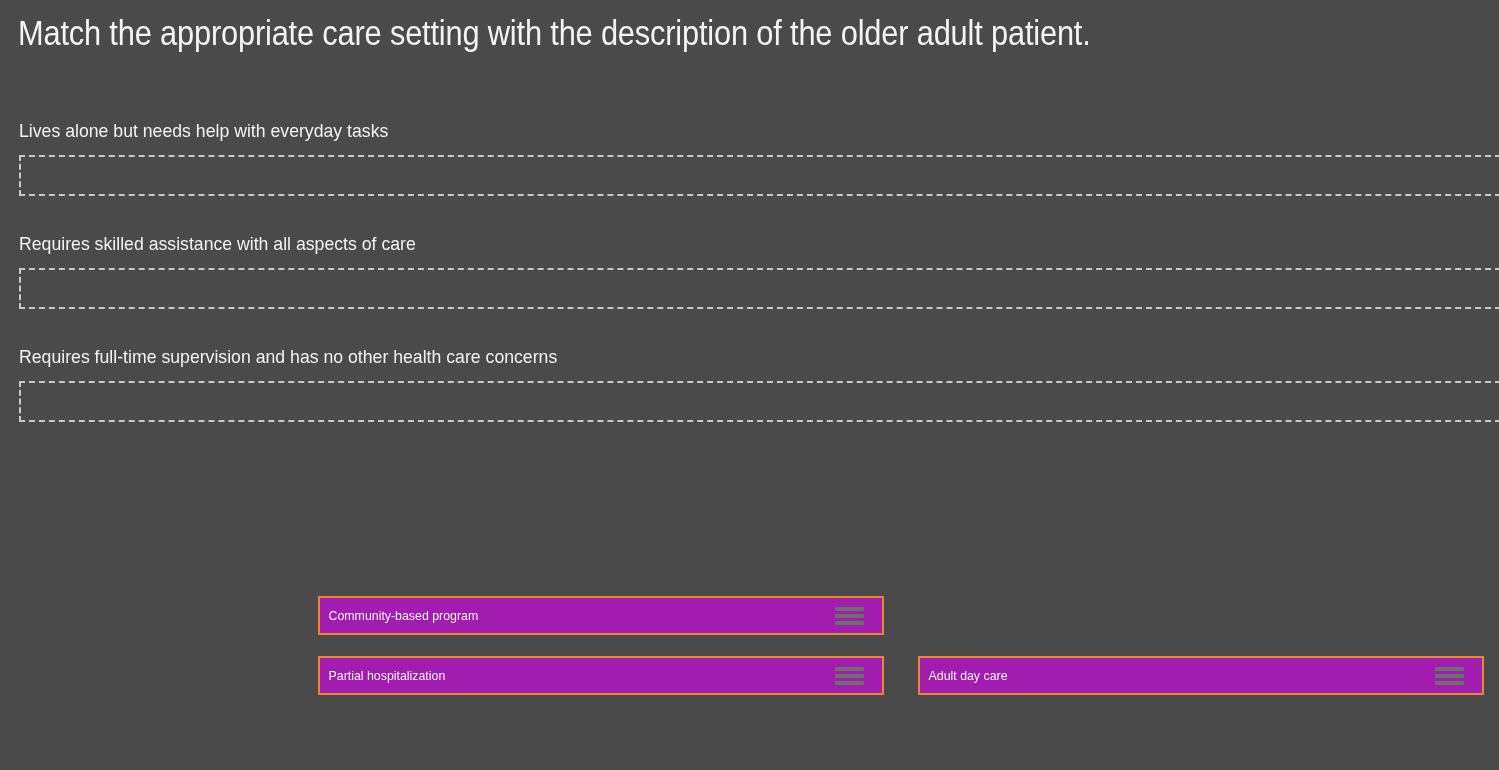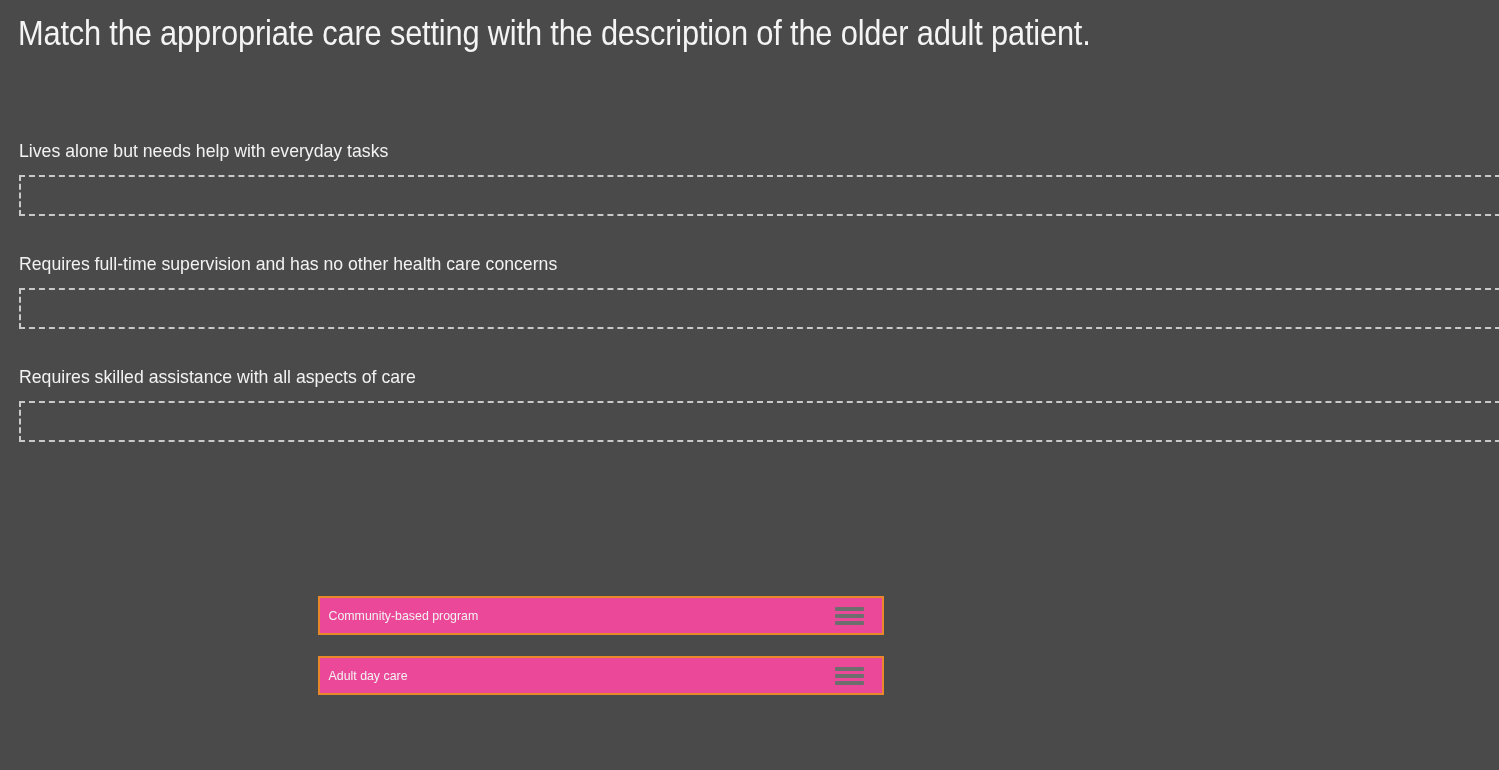--- a/index.html
+++ b/index.html
@@ -28,21 +28,21 @@
     color: #f4f4f4;
     white-space: nowrap;
     transform: scaleX(0.88);
     transform-origin: left center;
   }
 
   
   .match-list {
     position: absolute;
     left: 0;
-    top: 138px;
+    top: 118px;
     width: 1499px;
   }
   .match-row {
     position: relative;
     height: 113px;
   }
   .match-label {
     position: absolute;
     left: 19px;
     top: 0px;
@@ -75,21 +75,21 @@
     display: flex;
     justify-content: space-between;
     margin-bottom: 21px;
   }
   .tile {
     position: relative;
     box-sizing: border-box;
     width: 566px;
     height: 39px;
     border: 2px solid #e8882a;
-    background: #ec4899;
+    background: #a21caf;
     display: flex;
     align-items: center;
     cursor: move;
   }
   .tile-label {
     font-size: 13px;
     line-height: 17px;
     color: #f2f2f2;
     padding-left: 9px;
     white-space: nowrap;
@@ -123,46 +123,54 @@
 
 <div class="match-list">
 
   <div class="match-row">
     <div class="match-label">Lives alone but needs help with everyday tasks</div>
     <div class="drop-zone"></div>
   </div>
 
 
   <div class="match-row">
-    <div class="match-label">Requires full-time supervision and has no other health care concerns</div>
+    <div class="match-label">Requires skilled assistance with all aspects of care</div>
     <div class="drop-zone"></div>
   </div>
 
   <div class="match-row">
-    <div class="match-label">Requires skilled assistance with all aspects of care</div>
+    <div class="match-label">Requires full-time supervision and has no other health care concerns</div>
     <div class="drop-zone"></div>
   </div>
 
 </div>
 
 <div class="tile-grid">
 
   <div class="tile-row">
     <div class="tile">
       <span class="tile-label">Community-based program</span>
       <span class="drag-handle">
         <span></span>
         <span></span>
         <span></span>
       </span>
     </div>
   </div>
 
   <div class="tile-row">
     <div class="tile">
+      <span class="tile-label">Partial hospitalization</span>
+      <span class="drag-handle">
+        <span></span>
+        <span></span>
+        <span></span>
+      </span>
+    </div>
+    <div class="tile">
       <span class="tile-label">Adult day care</span>
       <span class="drag-handle">
         <span></span>
         <span></span>
         <span></span>
       </span>
     </div>
   </div>
 
 

